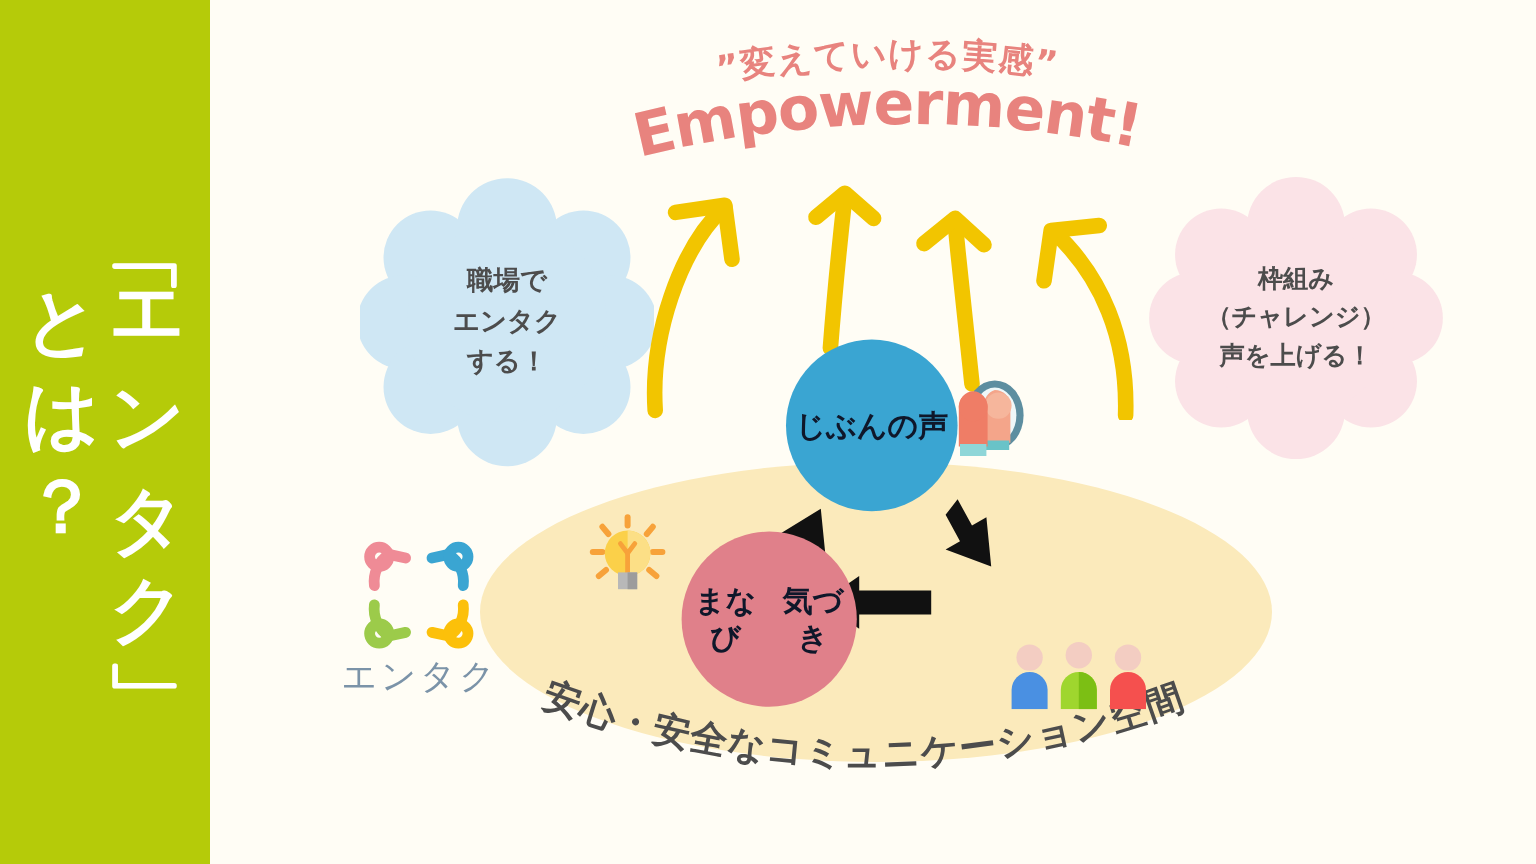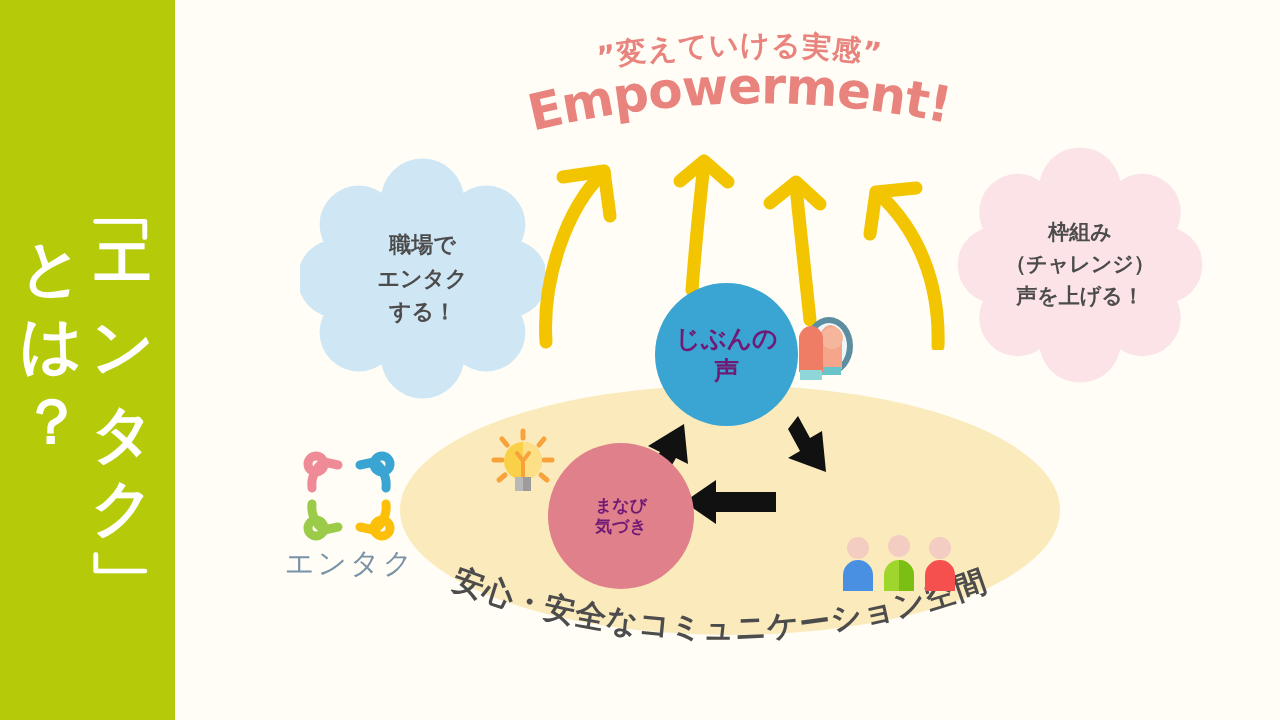--- a/index.html
+++ b/index.html
@@ -46,21 +46,21 @@
   
   .cloud{position:absolute;}
   .cloud svg{position:absolute;left:0;top:0;}
   .cloud-text{
     position:absolute;left:0;top:0;width:100%;height:100%;
     display:flex;flex-direction:column;align-items:center;justify-content:center;
     font-size:22px;font-weight:bold;color:#4c4c4c;line-height:1.52;
     font-family:"DejaVu Sans","Liberation Sans",sans-serif;
     text-align:center;
   }
-  #cloud-left{left:300px;top:156px;width:245px;height:245px;}
+  #cloud-left{left:300px;top:146px;width:245px;height:245px;}
   #cloud-right{left:955px;top:145px;width:250px;height:240px;}
 
   
   .arrows{position:absolute;left:520px;top:130px;width:440px;height:220px;}
 
   
   .base-ellipse{
     position:absolute;left:400px;top:385px;width:660px;height:250px;
     background:#fbeabb;border-radius:50%;
   }
@@ -69,27 +69,27 @@
   .caption-wrap{position:absolute;left:370px;top:560px;width:700px;height:140px;}
   .caption-text{
     font-size:31px;font-weight:bold;fill:#4c4c4c;
     font-family:"DejaVu Sans","Liberation Sans",sans-serif;
     letter-spacing:1px;
   }
 
   
   .bubble{
     position:absolute;border-radius:50%;
-    display:flex;flex-direction:column;align-items:center;justify-content:center;
-    color:#701a75;font-weight:bold;line-height:1.25;text-align:center;
+    display:flex;flex-direction:row;align-items:center;justify-content:center;
+    color:#0f172a;font-weight:bold;line-height:1.25;text-align:center;
     font-family:"DejaVu Sans","Liberation Sans",sans-serif;
   }
   #bubble-voice{left:655px;top:283px;width:143px;height:143px;background:#3aa5d2;font-size:25px;}
   #bubble-peers{left:755px;top:440px;width:142px;height:142px;background:#b5cb09;font-size:25px;}
-  #bubble-learn{left:548px;top:443px;width:146px;height:146px;background:#e0808a;font-size:17px;}
+  #bubble-learn{left:568px;top:443px;width:146px;height:146px;background:#e0808a;font-size:25px;}
 
   
   .blackarrows{position:absolute;left:600px;top:380px;width:290px;height:170px;}
 
   
   .icon-mirror{position:absolute;left:785px;top:312px;width:70px;height:80px;}
   .icon-bulb{position:absolute;left:487px;top:425px;width:72px;height:80px;}
   .icon-people{position:absolute;left:838px;top:533px;width:122px;height:58px;}
 
   

